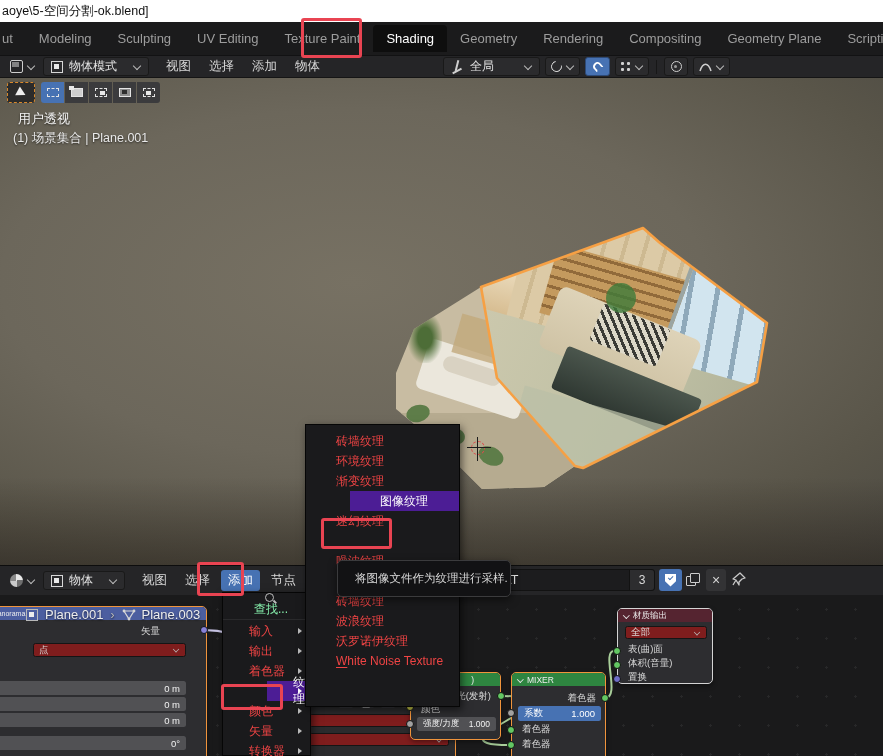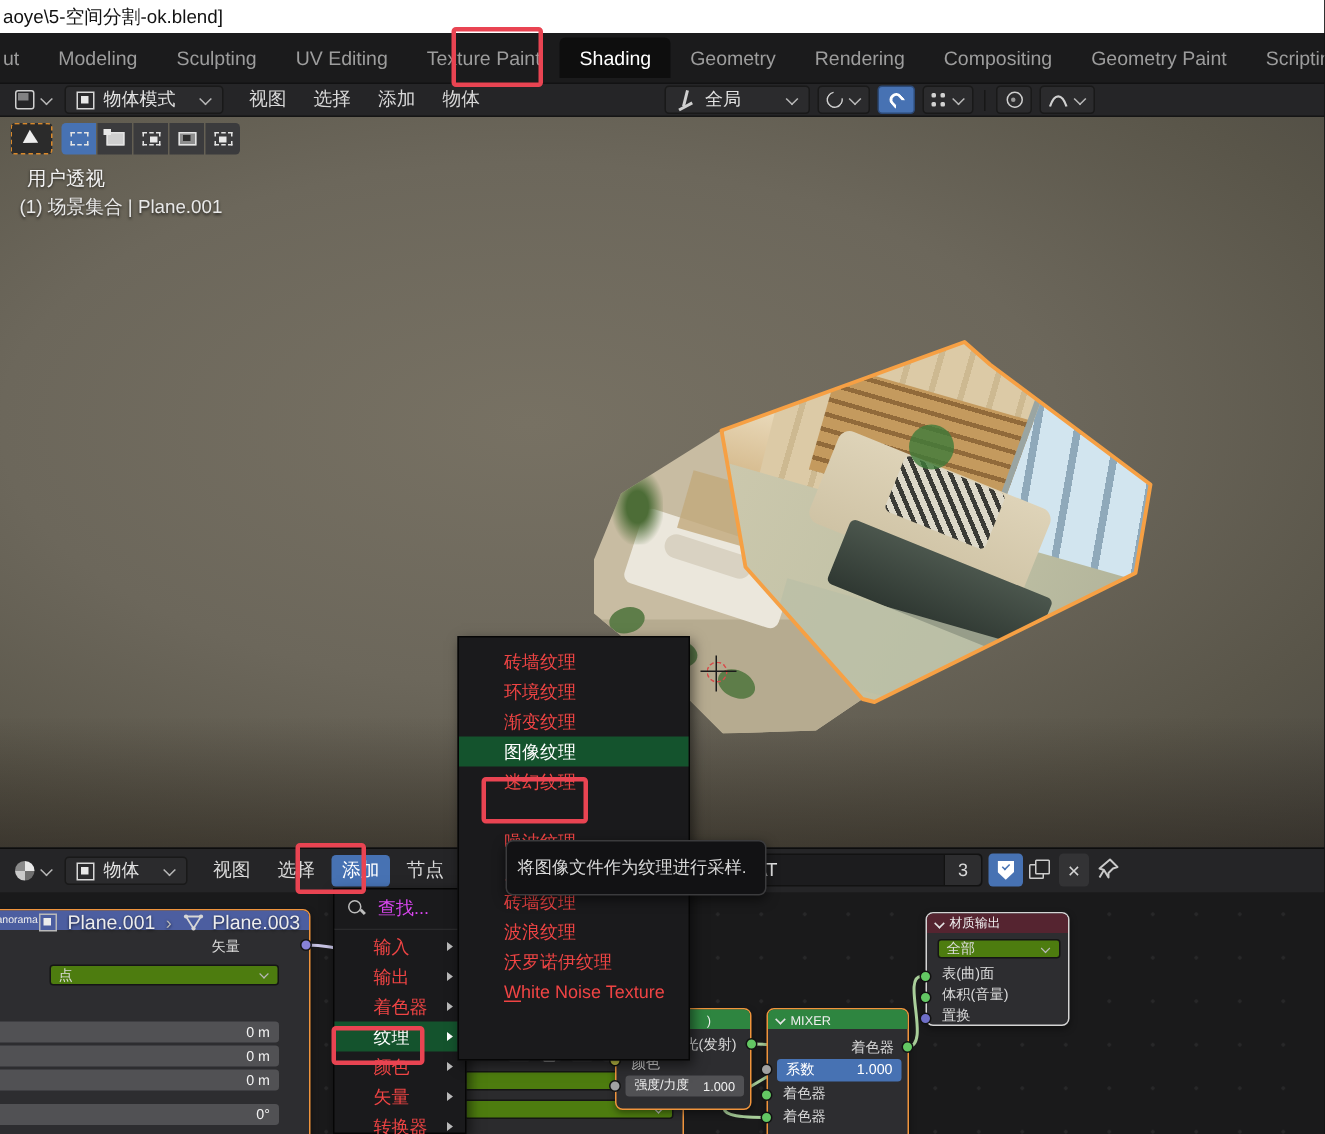--- a/index.html
+++ b/index.html
@@ -132,51 +132,51 @@
   .node.selw{border:1.6px solid #d4d4d4;text-align:center;}
   .nhead{height:13px;border-radius:4px 4px 0 0;display:flex;align-items:center;gap:4px;
     font-size:8.5px;color:#eeeeee;padding:0 5px;white-space:nowrap;overflow:hidden;}
   .nchev{width:6px;height:6px;position:relative;flex:0 0 auto;}
   .nchev::before{content:"";position:absolute;left:1px;top:0;width:3.6px;height:3.6px;
     border-right:1.3px solid #e4e4e4;border-bottom:1.3px solid #e4e4e4;transform:rotate(45deg);}
   .nrow{position:absolute;font-size:9.5px;color:#d9d9d9;white-space:nowrap;}
   .nfield{position:absolute;background:#515154;border-radius:2.5px;font-size:9.5px;color:#f2f2f2;
     display:flex;align-items:center;padding:0 6px;}
   .nfield .val{margin-left:auto;}
-  .ndd{position:absolute;background:#4d7c0f;border:1px solid #151515;border-radius:2.5px;font-size:9.5px;color:#dcdcdc;
+  .ndd{position:absolute;background:#7f1d1d;border:1px solid #151515;border-radius:2.5px;font-size:9.5px;color:#dcdcdc;
     display:flex;align-items:center;padding:0 5px;gap:16px;}
   .ndd .chev{transform:scale(.75);margin-left:auto;}
   .fac{background:#4772b3;color:#fff;}
 
   .crumb{position:absolute;left:26px;top:12px;display:flex;align-items:center;gap:7px;z-index:8;
     color:#ededed;font-size:13px;text-shadow:0 1px 2px rgba(0,0,0,.7);}
   .crumb .gt{color:#b9b9b9;font-size:12px;}
 
   .imgtex{position:absolute;left:300px;top:98px;width:156px;height:63px;background:#2b2b2d;
     border-left:1.6px solid #f0943c;border-right:1.6px solid #f0943c;z-index:4;}
   .chips{position:absolute;left:36px;top:3px;display:flex;gap:3px;align-items:center;}
   .chip{width:18px;height:13px;background:#3e3e41;border-radius:2px;display:flex;align-items:center;justify-content:center;transform:scale(.8);}
 
   
   .menu{position:absolute;background:#1a1a1c;border:1px solid #060606;box-shadow:2px 3px 8px rgba(0,0,0,.55);z-index:50;}
   .menu-add{left:222px;top:592px;width:89px;height:164px;}
   .menu-tex{left:305px;top:424px;width:155px;height:283px;padding-top:6px;}
-  .srow{height:25px;display:flex;align-items:center;gap:8px;padding-left:9px;color:#d946ef;font-size:12px;}
+  .srow{height:25px;display:flex;align-items:center;gap:8px;padding-left:9px;color:#86efac;font-size:12px;flex-direction:column;}
   .msep{height:1px;background:#0c0c0c;border-bottom:1px solid #2a2a2c;margin:1px 0;}
   .mrow{height:20px;display:flex;align-items:center;padding-left:26px;color:#ef4444;font-size:12px;position:relative;}
   .menu-tex .mrow{padding-left:30px;}
-  .mrow.active{background:#14532d;color:#fff;}
+  .mrow.active{background:#4c1d95;color:#fff;margin-left:44px;}
   .mrow .arr{position:absolute;right:8px;top:6.5px;width:0;height:0;
     border-left:4.5px solid #b9b9b9;border-top:3.5px solid transparent;border-bottom:3.5px solid transparent;}
   .mrow.active .arr{border-left-color:#fff;}
   .mrow u{text-decoration:underline;text-underline-offset:2px;}
 
   .tooltip{position:absolute;left:337px;top:560px;width:174px;height:37px;background:#121214;
     border:1px solid #3b3b3d;border-radius:5px;z-index:60;display:flex;align-items:center;
-    padding-left:7px;color:#d9d9d9;font-size:11.5px;white-space:nowrap;box-shadow:0 3px 8px rgba(0,0,0,.5);}
+    padding-left:17px;color:#d9d9d9;font-size:11.5px;white-space:nowrap;box-shadow:0 3px 8px rgba(0,0,0,.5);}
 
   .redbox{position:absolute;border:3.4px solid #e94452;border-radius:3px;z-index:70;pointer-events:none;}
   .rb-shading{left:301px;top:18px;width:61px;height:40px;}
   .rb-add{left:197px;top:562px;width:47px;height:34px;border-width:3px;}
   .rb-imgtex{left:321px;top:518px;width:71px;height:31px;border-width:3px;}
   .rb-tex{left:221px;top:684px;width:62px;height:26px;border-width:3px;}
 </style>
 </head>
 <body>
 
@@ -188,21 +188,21 @@
     <div id="tabs" style="display:flex;align-items:center;">
         <div class="tab first">ut</div>
         <div class="tab">Modeling</div>
         <div class="tab">Sculpting</div>
         <div class="tab">UV Editing</div>
         <div class="tab">Texture Paint</div>
         <div class="tab active">Shading</div>
         <div class="tab">Geometry</div>
         <div class="tab">Rendering</div>
         <div class="tab">Compositing</div>
-        <div class="tab">Geometry Paint</div>
+        <div class="tab">Geometry Plane</div>
         <div class="tab">Scripting</div>
       </div>
   </div>
 
   <div class="vp-header">
     <span class="iconbtn">
       <span class="ic-vport"></span>
       <span class="chev"></span>
     </span>
     <span class="dd" style="width:106px;">

